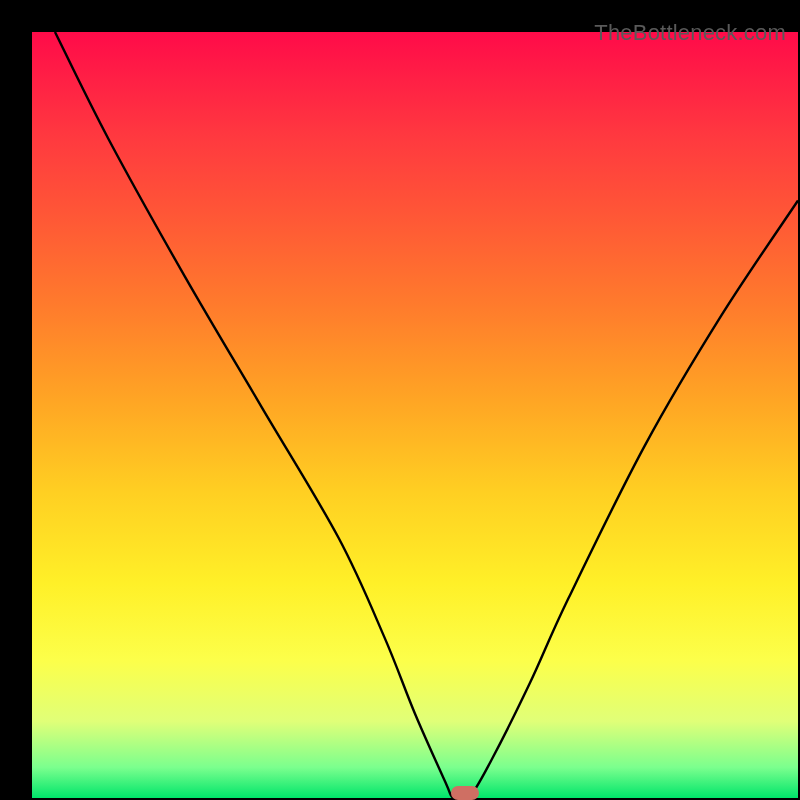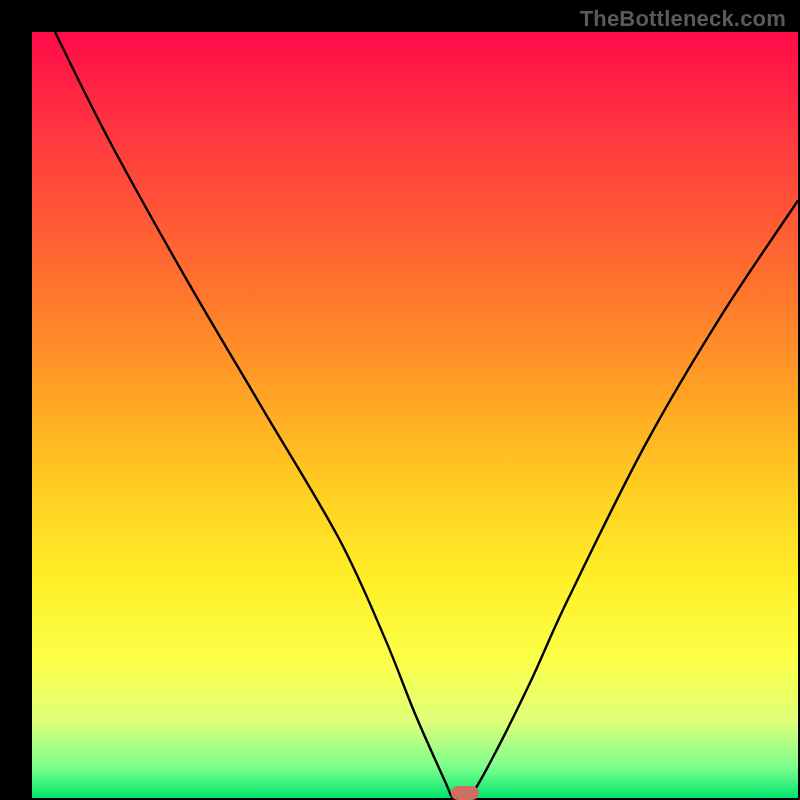--- a/index.html
+++ b/index.html
@@ -12,25 +12,25 @@
     overflow: hidden;
   }
   .frame {
     position: relative;
     width: 800px;
     height: 800px;
     background: #000;
   }
   .watermark {
     position: absolute;
-    top: 6px;
+    top: 20px;
     right: 14px;
     color: #5a5a5a;
     font-size: 22px;
-    font-weight: 700;
+    font-weight: 400;
     letter-spacing: 0.2px;
     z-index: 5;
   }
   .plot-area {
     position: absolute;
     left: 32px;
     top: 32px;
     width: 766px;
     height: 766px;
   }

